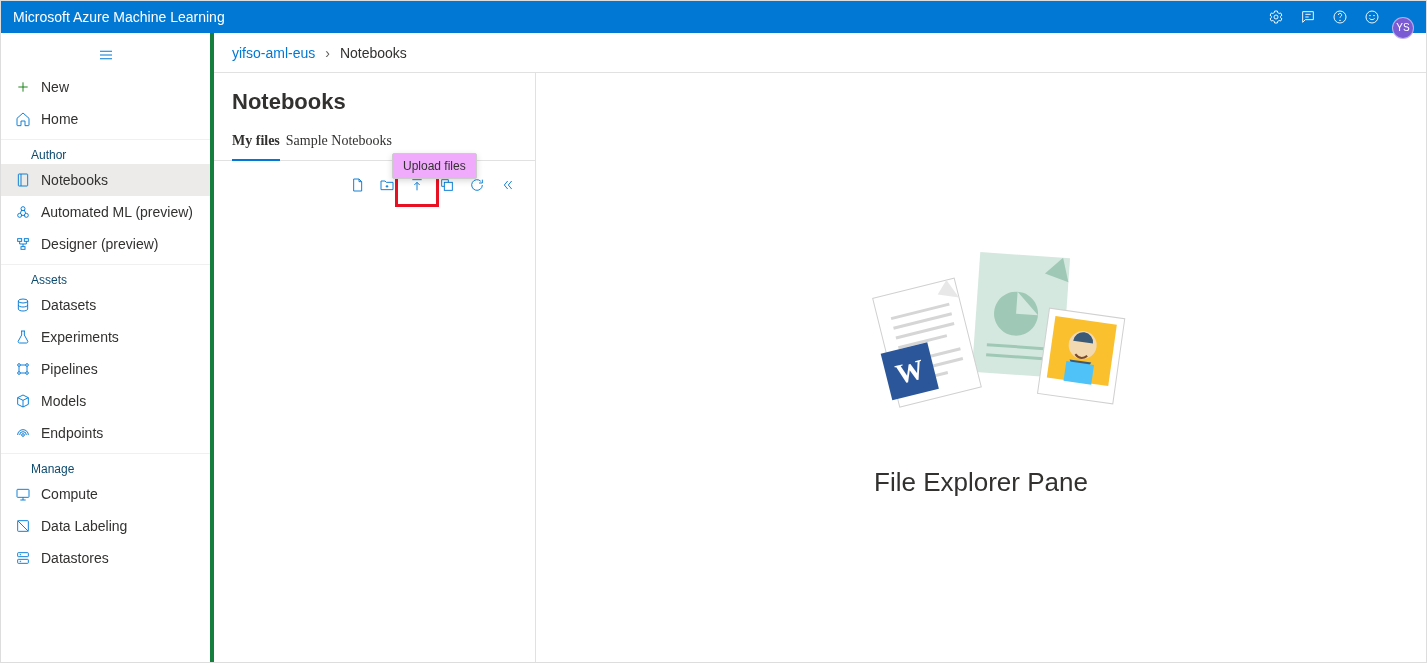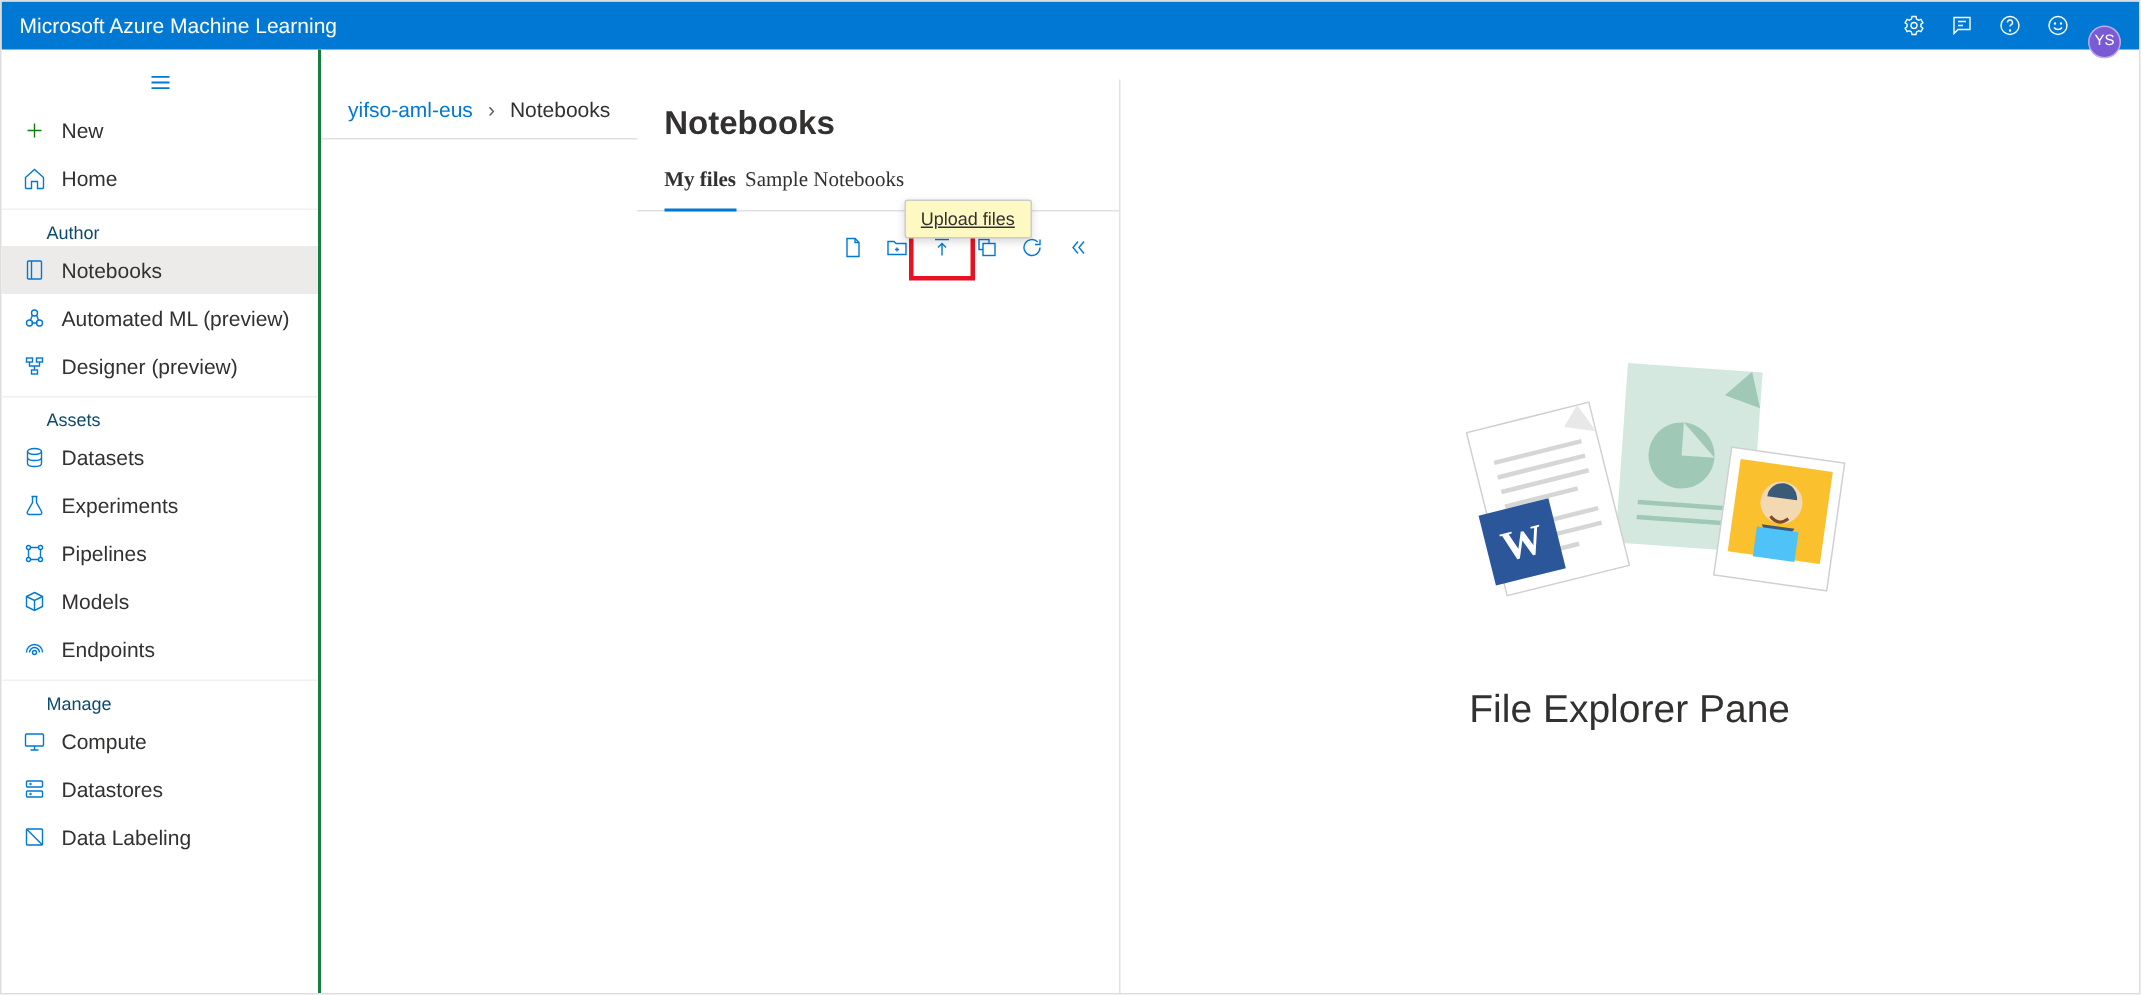--- a/index.html
+++ b/index.html
@@ -9,48 +9,48 @@
   
   .topbar { background: #0078d4; color: #fff; height: 32px; display: flex; align-items: center; padding: 13px 12px; }
   .topbar .title { font-size: 14px; font-weight: 400; }
   .topbar .spacer { flex: 1; }
   .topbar .tb-icon { width: 32px; height: 32px; display: flex; align-items: center; justify-content: center; cursor: pointer; }
   .topbar .tb-icon svg { width: 16px; height: 16px; fill: none; stroke: #fff; stroke-width: 1.4; }
   .avatar { width: 22px; height: 22px; border-radius: 50%; background: #7a5bd4; color: #fff; font-size: 10px; display: flex; align-items: center; justify-content: center; margin-left: 4px; border:1px solid rgba(255,255,255,0.5);margin-top:21px;}
 
   
   .layout { flex: 1; display: flex; min-height: 0; }
-  .leftnav { width: 213px; border-right: 2px solid #15803d; display: flex; flex-direction: column; padding-top: 6px; }
+  .leftnav { width: 213px; border-right: 4px solid #15803d; display: flex; flex-direction: column; padding-top: 6px; }
   .leftnav .toggle { height: 32px; display: flex; align-items: center; justify-content: center; }
   .leftnav .toggle svg { width: 18px; stroke:#0078d4; }
   .nav-item { display: flex; align-items: center; gap: 10px; height: 32px; padding: 0 14px; cursor: pointer; color:#323130;}
   .nav-item.active { background: #edebe9; }
   .nav-item .ico { width: 16px; height: 16px; display:flex; align-items:center; justify-content:center; }
   .nav-item .ico svg { width:16px; height:16px; fill:none; stroke:#0078d4; stroke-width:1.4; }
   .nav-item .ico.green svg { stroke:#107c10; }
   .nav-group { font-size: 12px; color: #0c4a6e; padding: 8px 14px 2px 30px; border-top:1px solid #f0f0f0; margin-top:4px;}
   .nav-group:first-of-type{border-top:none;}
 
   
-  .main { flex: 1; display: flex; min-width: 0; margin-top: 20px; }
+  .main { flex: 1; display: flex; flex-direction: column; min-width: 0; }
   .breadcrumb { height: 40px; display:flex; align-items:center; gap:10px; padding: 0 18px; border-bottom: 1px solid #e1e1e1; font-size:14px;}
   .breadcrumb .link { color:#0078d4; cursor:pointer; }
   .breadcrumb .chev { color:#605e5c; }
   .page-body { flex:1; display:flex; min-height:0; }
 
   
   .files-panel { width: 322px; border-right:1px solid #e1e1e1; padding: 12px 0 0 0; display:flex; flex-direction:column; position:relative;}
   .files-panel h1 { font-size: 22px; font-weight: 600; padding: 4px 18px 10px; }
   .tabs { display:flex; gap: 6px; padding: 0 18px; border-bottom:1px solid #e1e1e1;font-family:Liberation Serif, serif; }
   .tab { padding: 8px 0 10px; font-size:14px; cursor:pointer; color:#323130; }
   .tab.active { font-weight:600; border-bottom:2px solid #0078d4; margin-bottom:-1px;}
   .toolbar-row { display:flex; gap: 2px; justify-content:flex-end; padding: 10px 14px 4px; align-items:center;}
   .tool-btn { width:28px; height:28px; display:flex; align-items:center; justify-content:center; cursor:pointer; border-radius:2px; position:relative;}
   .tool-btn svg { width:16px; height:16px; fill:none; stroke:#0078d4; stroke-width:1.4; }
-  .tooltip { position:absolute; background:#fef9c3; border:1px solid #ccc; border-radius:2px; padding:5px 10px; font-size:12px; white-space:nowrap; box-shadow:0 2px 6px rgba(0,0,0,0.15); top:-30px; left:-4px; z-index:10;text-decoration:underline;}
+  .tooltip { position:absolute; background:#f0abfc; border:1px solid #ccc; border-radius:2px; padding:5px 10px; font-size:12px; white-space:nowrap; box-shadow:0 2px 6px rgba(0,0,0,0.15); top:-30px; left:-4px; z-index:10;}
   .highlight-box { position:absolute; border:3px solid #e81123; width:44px; height:44px; pointer-events:none;}
   .tree { padding: 6px 18px; }
   .tree .root { color:#0078d4; font-weight:600; cursor:pointer; padding:4px 0;}
   .tree .node { display:flex; align-items:center; gap:8px; padding:6px 0 6px 24px; cursor:pointer;}
   .tree .node svg{ width:16px; height:14px; fill:none; stroke:#d29f3d; stroke-width:1.4;}
 
   
   .empty { flex:1; display:flex; flex-direction:column; align-items:center; justify-content:center; gap:30px; }
   .empty svg.illus { width: 300px; height: 200px; }
   .empty .caption { font-size: 26px; font-weight:300; color:#323130; }
@@ -206,36 +206,36 @@
           <svg viewBox="0 0 24 24">
             <rect x="3" y="5" width="18" height="12" rx="1"></rect>
             <path d="M8 21h8M12 17v4"></path>
           </svg>
         </span>
       <span>Compute</span>
     </div>
     <div class="nav-item">
       <span class="ico">
           <svg viewBox="0 0 24 24">
+            <rect x="4" y="4" width="16" height="16" rx="1"></rect>
+            <path d="M4 4l16 16"></path>
+          </svg>
+        </span>
+      <span>Data Labeling</span>
+    </div>
+    <div class="nav-item">
+      <span class="ico">
+          <svg viewBox="0 0 24 24">
             <rect x="4" y="4" width="16" height="6" rx="1"></rect>
             <rect x="4" y="14" width="16" height="6" rx="1"></rect>
             <circle cx="8" cy="7" r="0.5"></circle>
             <circle cx="8" cy="17" r="0.5"></circle>
           </svg>
         </span>
       <span>Datastores</span>
-    </div>
-    <div class="nav-item">
-      <span class="ico">
-          <svg viewBox="0 0 24 24">
-            <rect x="4" y="4" width="16" height="16" rx="1"></rect>
-            <path d="M4 4l16 16"></path>
-          </svg>
-        </span>
-      <span>Data Labeling</span>
     </div>
   </div>
 
   <div class="main">
     <div class="breadcrumb">
       <span class="link">yifso-aml-eus</span>
       <span class="chev">›</span>
       <span>Notebooks</span>
     </div>
 

